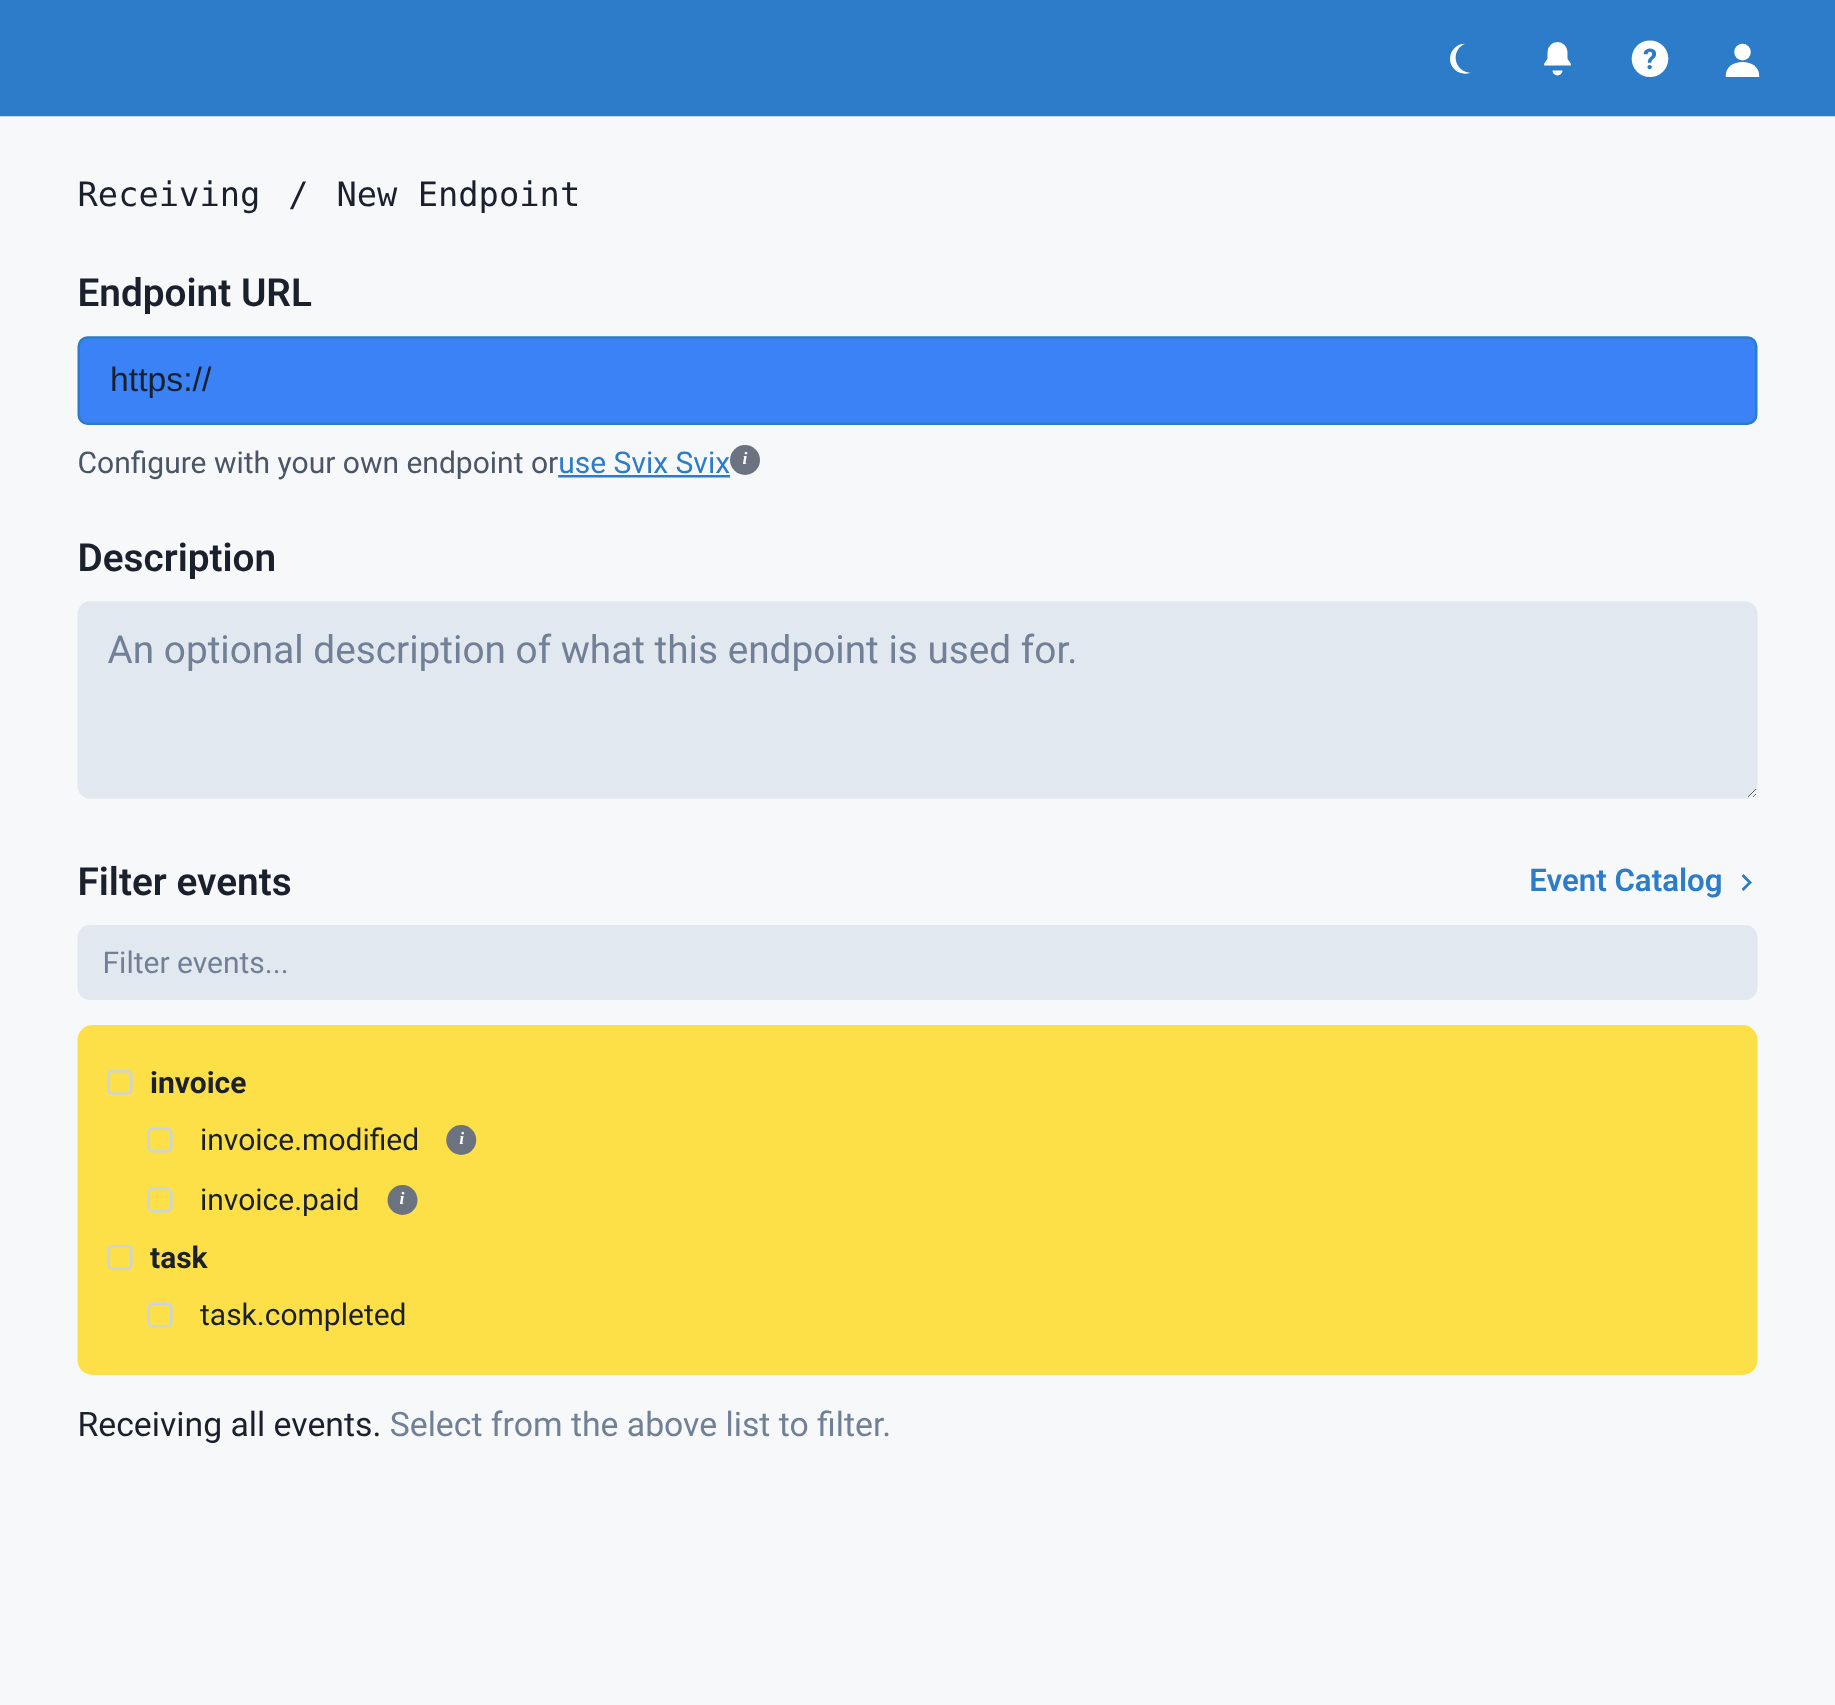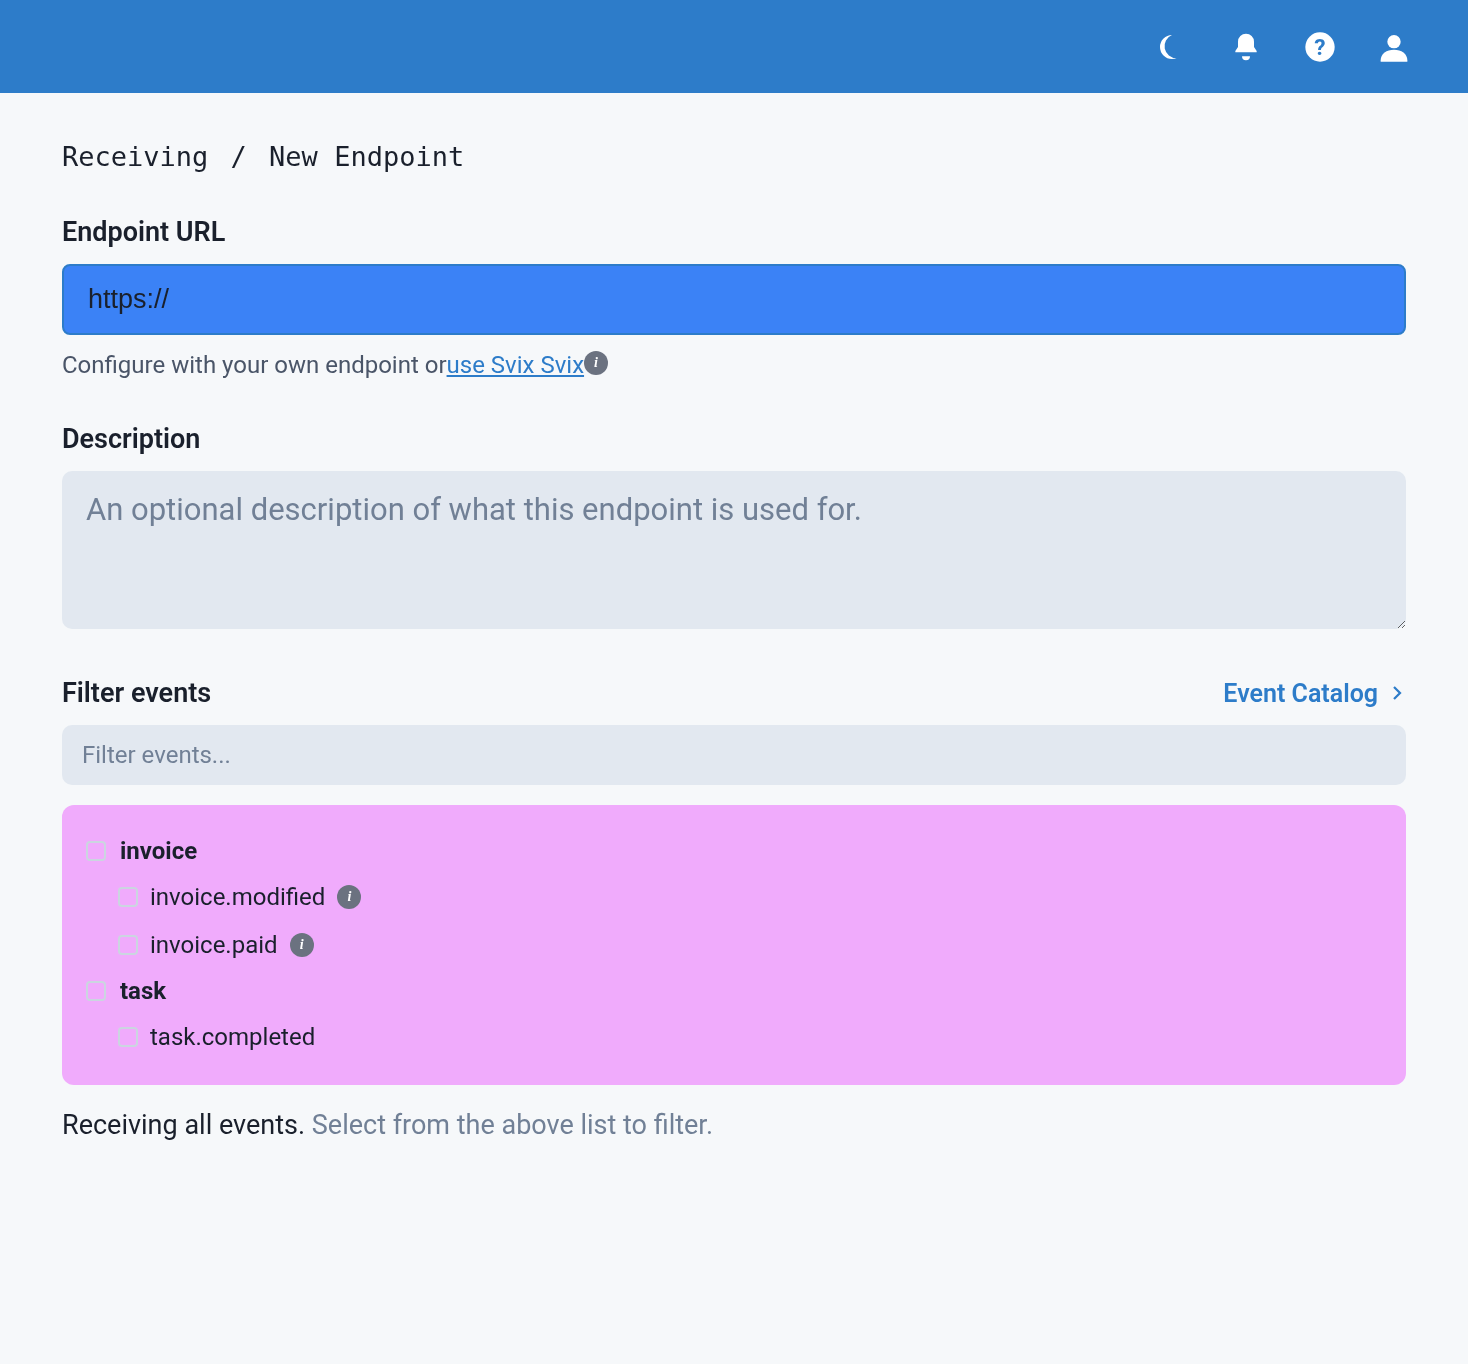--- a/index.html
+++ b/index.html
@@ -33,21 +33,21 @@
     }
     .breadcrumb {
       font-family: ui-monospace, "SF Mono", Menlo, Consolas, monospace;
       font-size: 27px;
       color: #1a202c;
       margin-bottom: 44px;
     }
     .breadcrumb-root { cursor: pointer; }
     .breadcrumb-sep { margin: 0 6px; }
     .section-label {
-      font-size: 27px;
+      font-size: 31px;
       font-weight: 600;
       color: #1a202c;
       margin-bottom: 16px;
     }
     .url-input {
       width: 100%;
       font-size: 27px;
       padding: 18px 24px;
       border: 2px solid #2d7cc9;
       border-radius: 8px;
@@ -122,38 +122,38 @@
       border: none;
       border-radius: 10px;
       background: #e2e8f0;
       color: #1a202c;
       outline: none;
       margin-bottom: 20px;
       font-family: inherit;
     }
     .filter-input::placeholder { color: #718096; }
     .events-panel {
-      background: #f0abfc;
+      background: #fde047;
       border-radius: 12px;
       padding: 24px 20px;
       margin-bottom: 24px;
     }
     .event-group {
       display: flex;
       align-items: center;
       gap: 14px;
       padding: 8px 4px;
       font-size: 24px;
       font-weight: 700;
       color: #1a202c;
     }
     .event-child {
       display: flex;
       align-items: center;
-      gap: 12px;
+      gap: 22px;
       padding: 10px 4px 10px 36px;
       font-size: 24px;
       font-weight: 400;
       color: #1a202c;
     }
     .checkbox {
       width: 20px;
       height: 20px;
       border: 2px solid #cbd5e0;
       border-radius: 4px;

